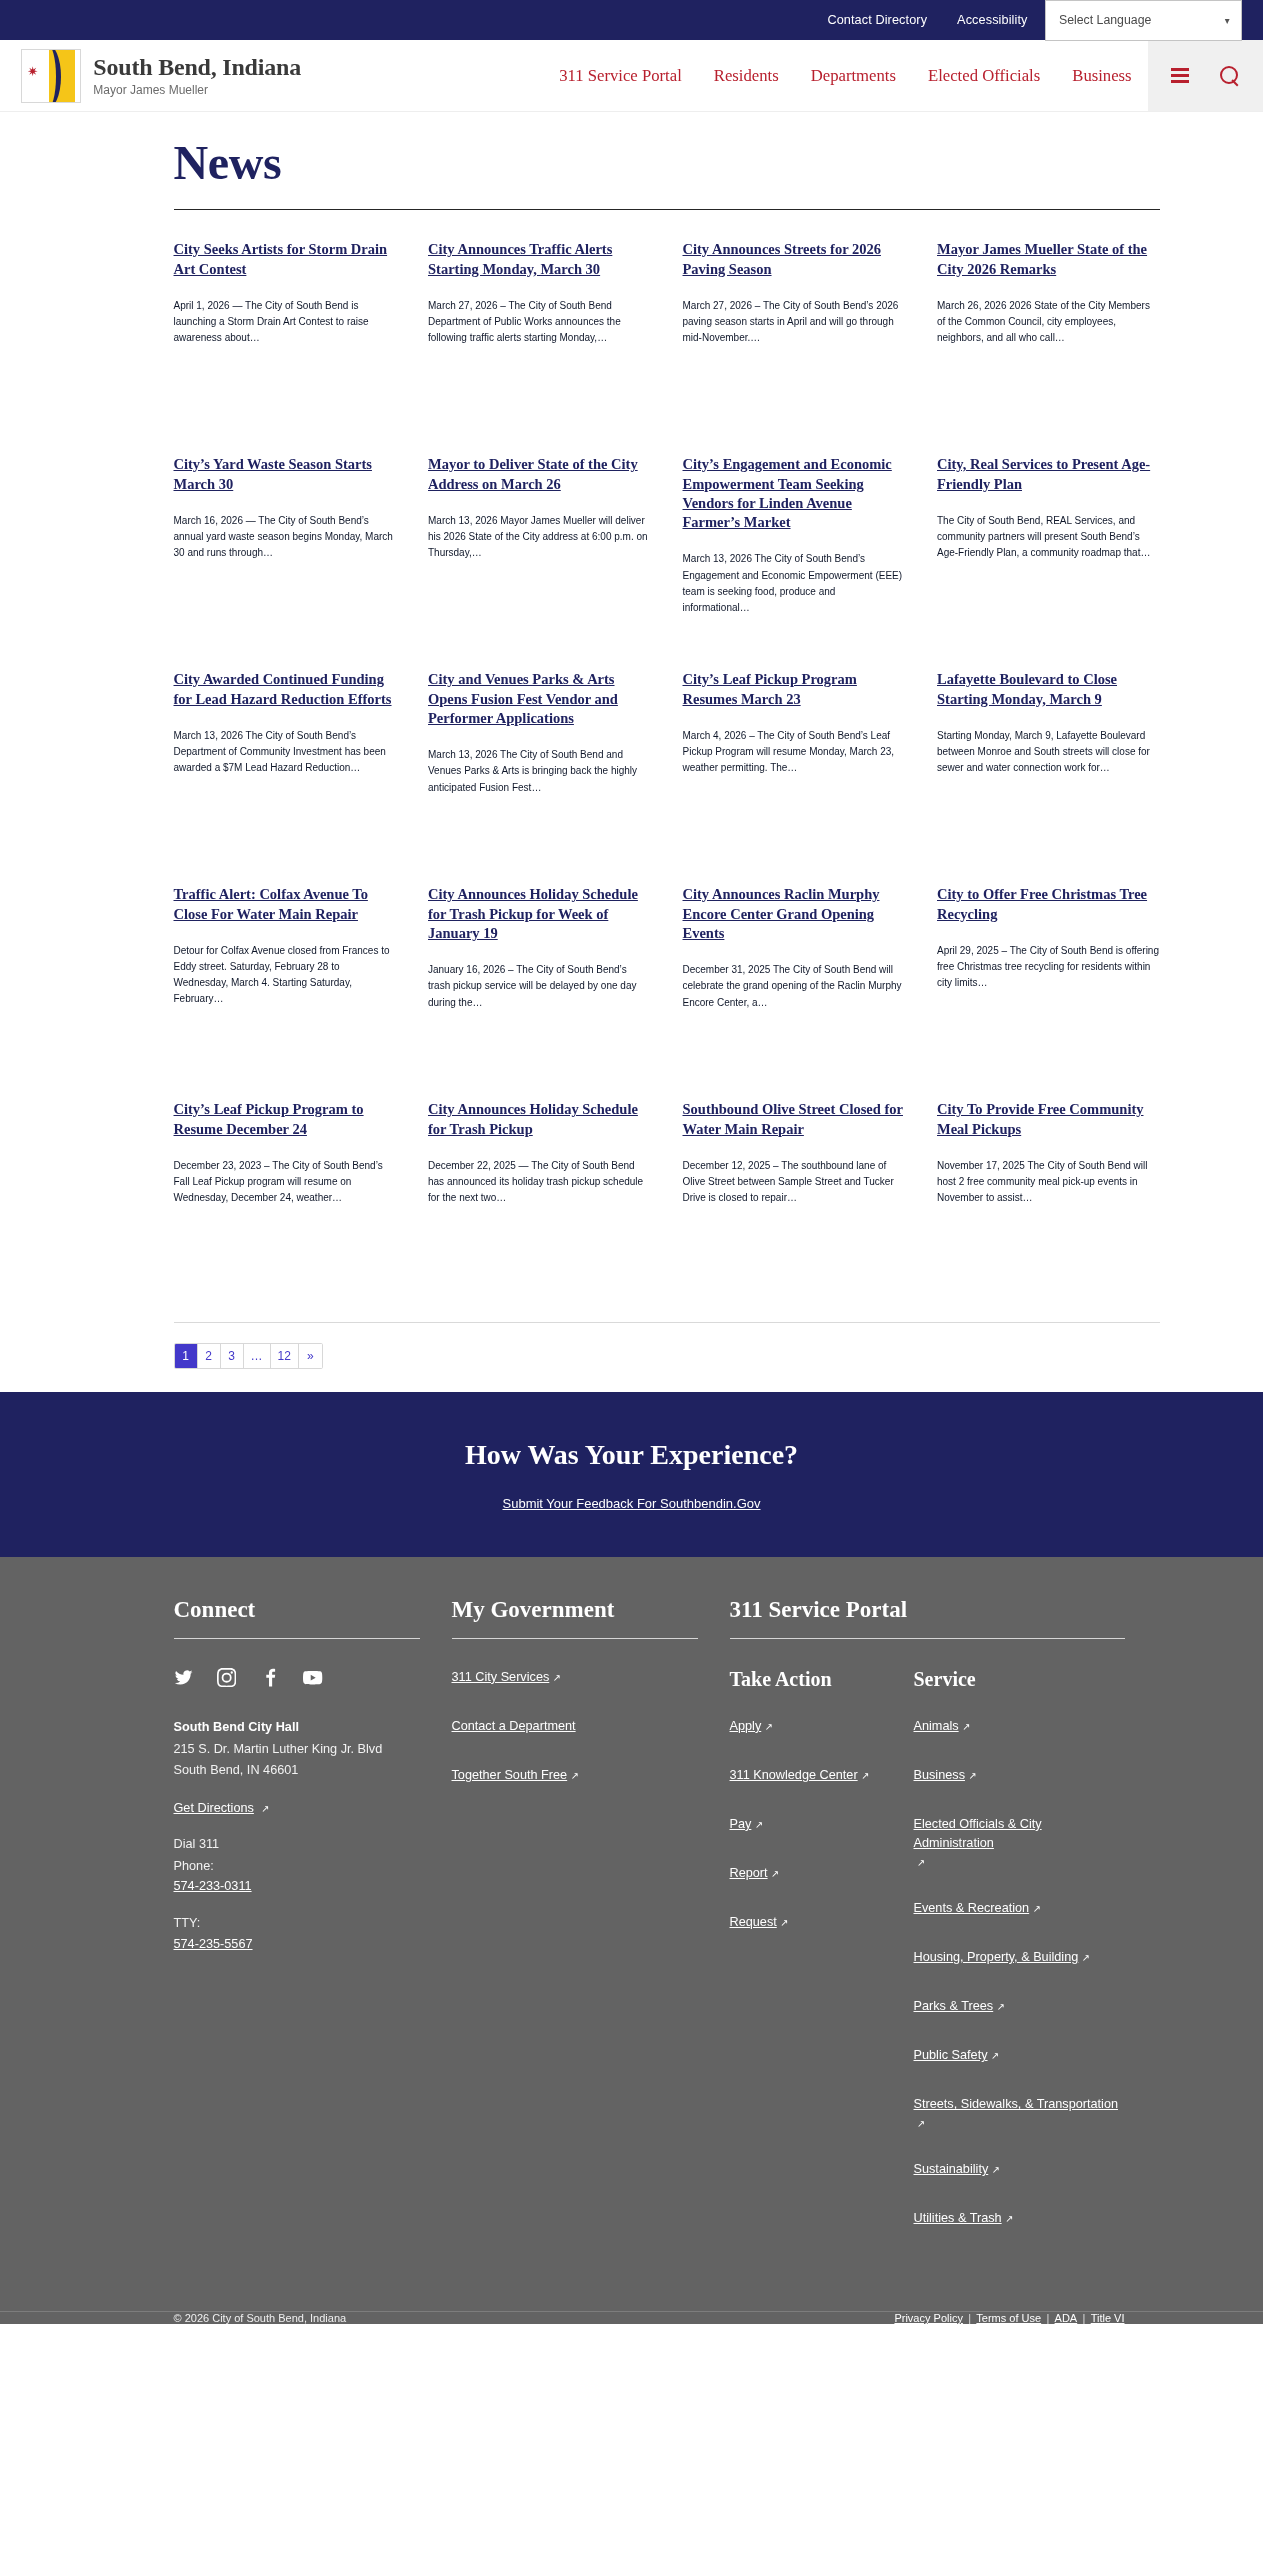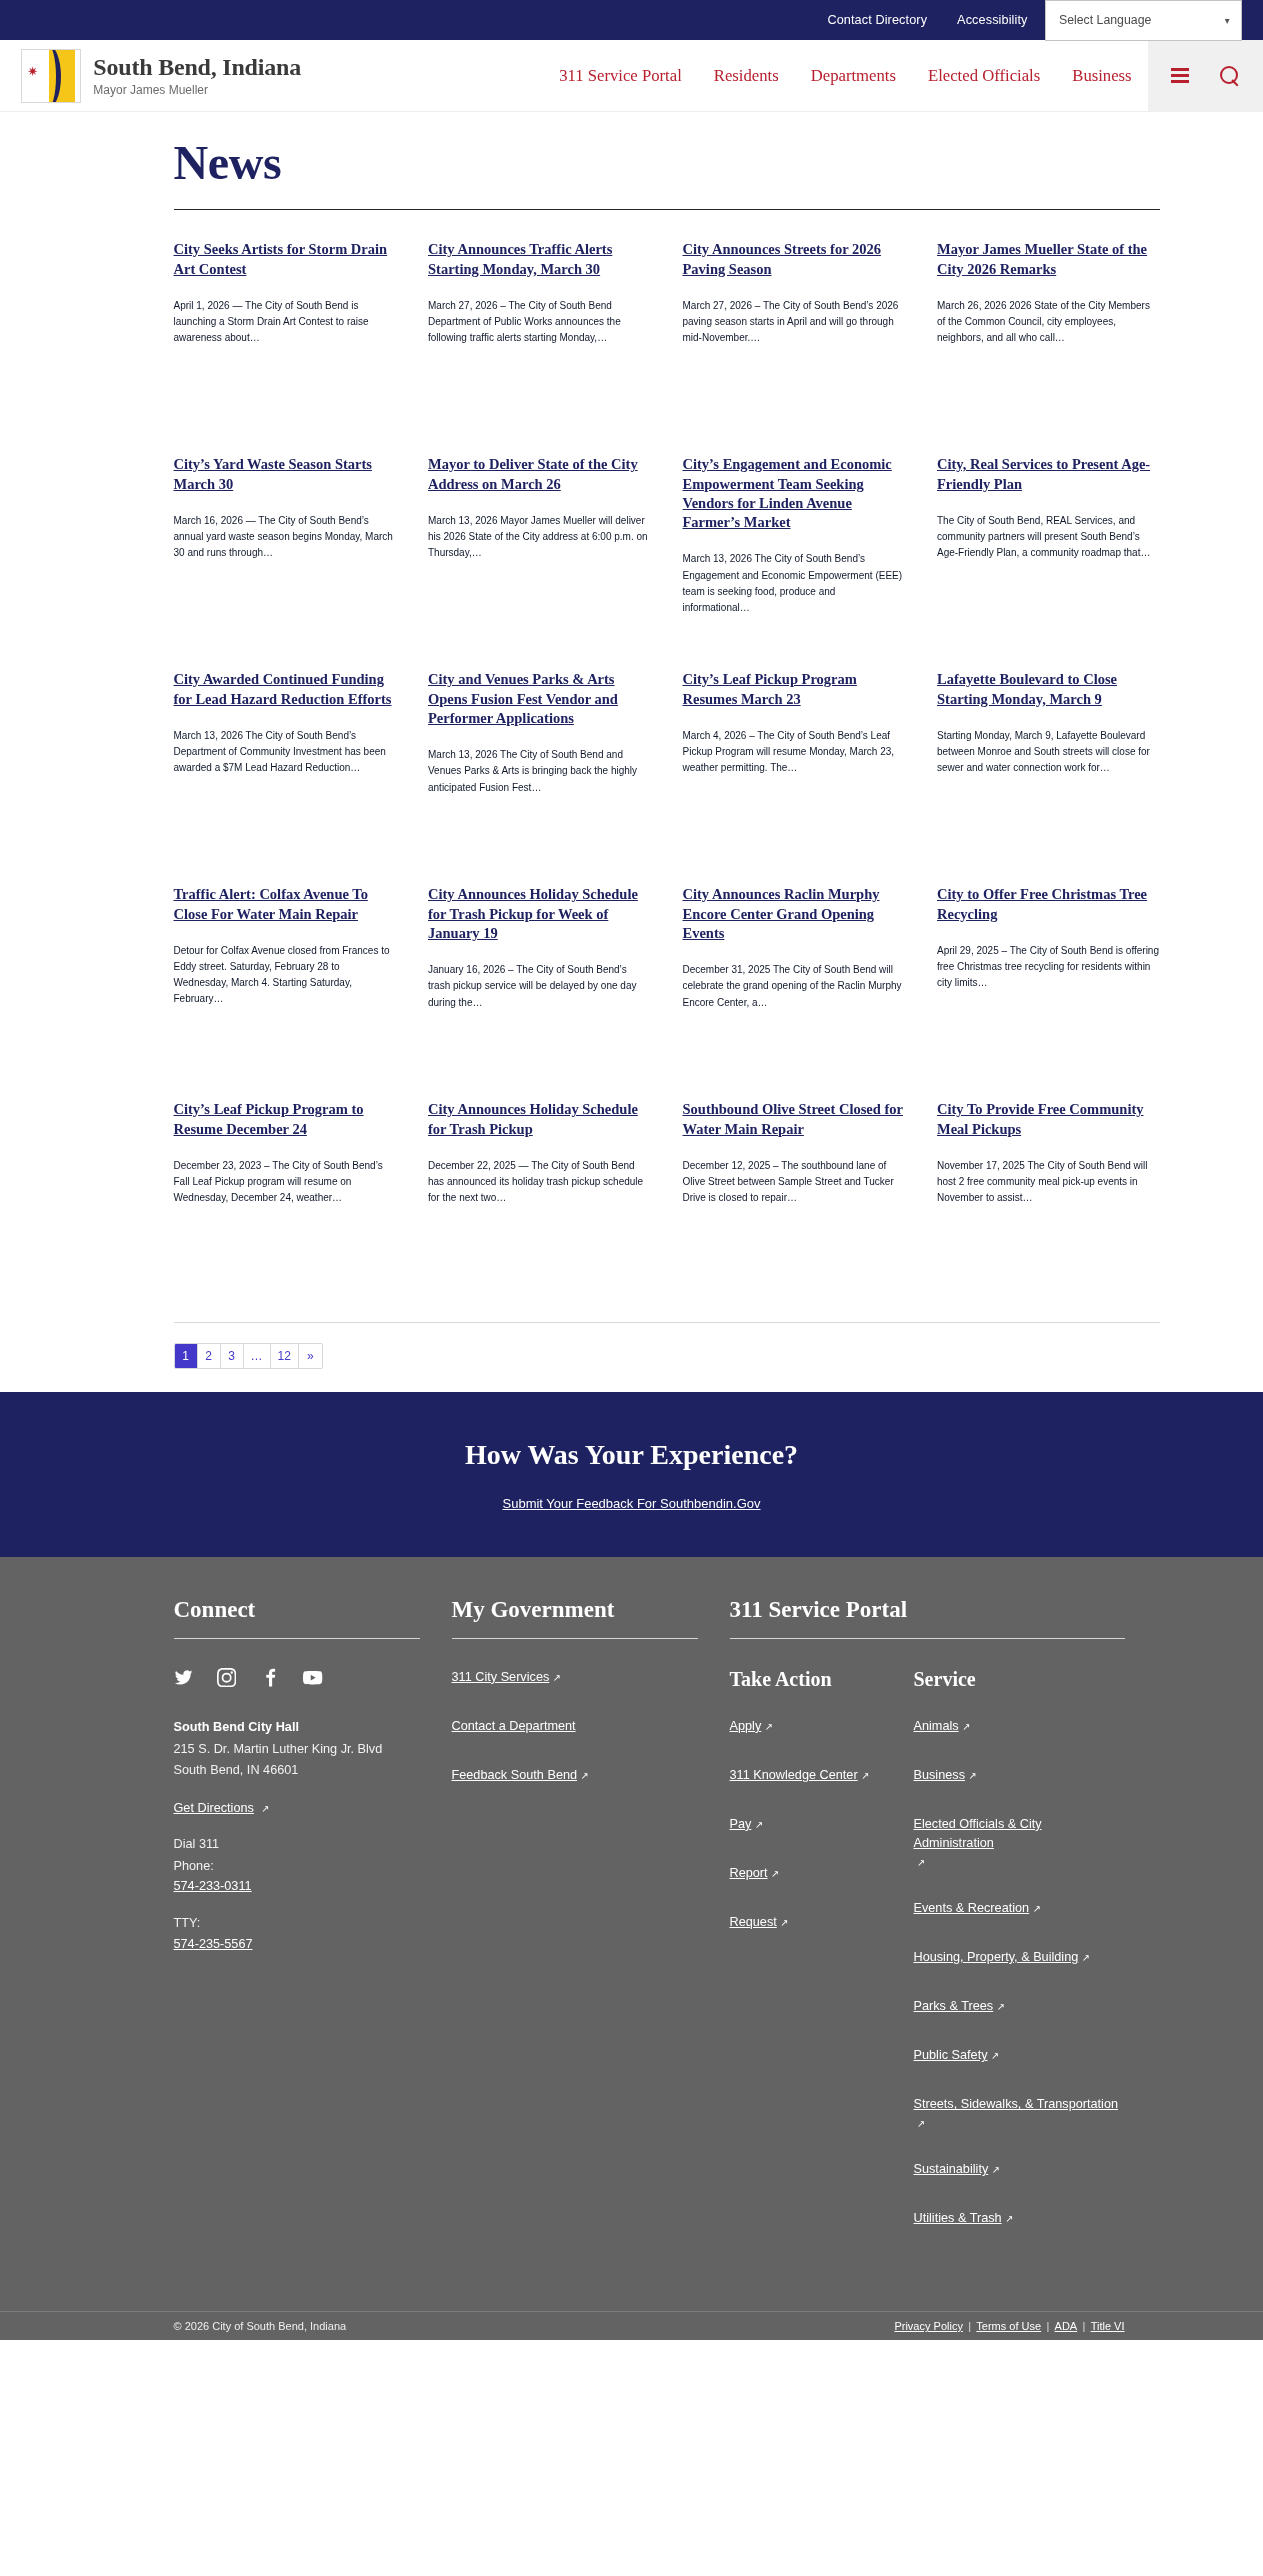--- a/index.html
+++ b/index.html
@@ -288,21 +288,21 @@
   }
   .sub-h {
     font-family: "Liberation Serif", serif;
     font-size: 20px;
     font-weight: 700;
     margin-bottom: 26px;
   }
   .footer-bottom {
     margin-top: 53px;
     border-top: 0.9px solid #7d7d7d;
-    padding: 8px 0;
+    padding: 0 0;
   }
   .footer-bottom-inner {
     width: 986px; margin: 0 auto; padding-left: 35px;
     display: flex; justify-content: space-between; align-items: center;
     font-size: 11px; color: #f0f0f0;
   }
   .legal-links { display: flex; gap: 5.3px; align-items: center; }
   .legal-links a { color: #ffffff; text-decoration: underline; cursor: pointer; }
   .legal-sep { color: #dcdcdc; }
 </style>
@@ -435,21 +435,21 @@
         <a class="f-link">574-235-5567</a>
       </div>
     </div>
 
     <div>
       <div class="footer-h">My Government</div>
       <hr class="footer-rule">
       <div id="gov-links">
           <div class="footer-list-item"><a class="f-link">311 City Services</a><span class="ext">↗</span></div>
           <div class="footer-list-item"><a class="f-link">Contact a Department</a></div>
-          <div class="footer-list-item"><a class="f-link">Feedback South Bend</a><span class="ext">↗</span></div>
+          <div class="footer-list-item"><a class="f-link">Together South Free</a><span class="ext">↗</span></div>
         </div>
     </div>
 
     <div>
       <div class="footer-h">311 Service Portal</div>
       <hr class="footer-rule">
       <div class="portal-cols">
         <div>
           <div class="sub-h">Take Action</div>
           <div id="take-action-links">

